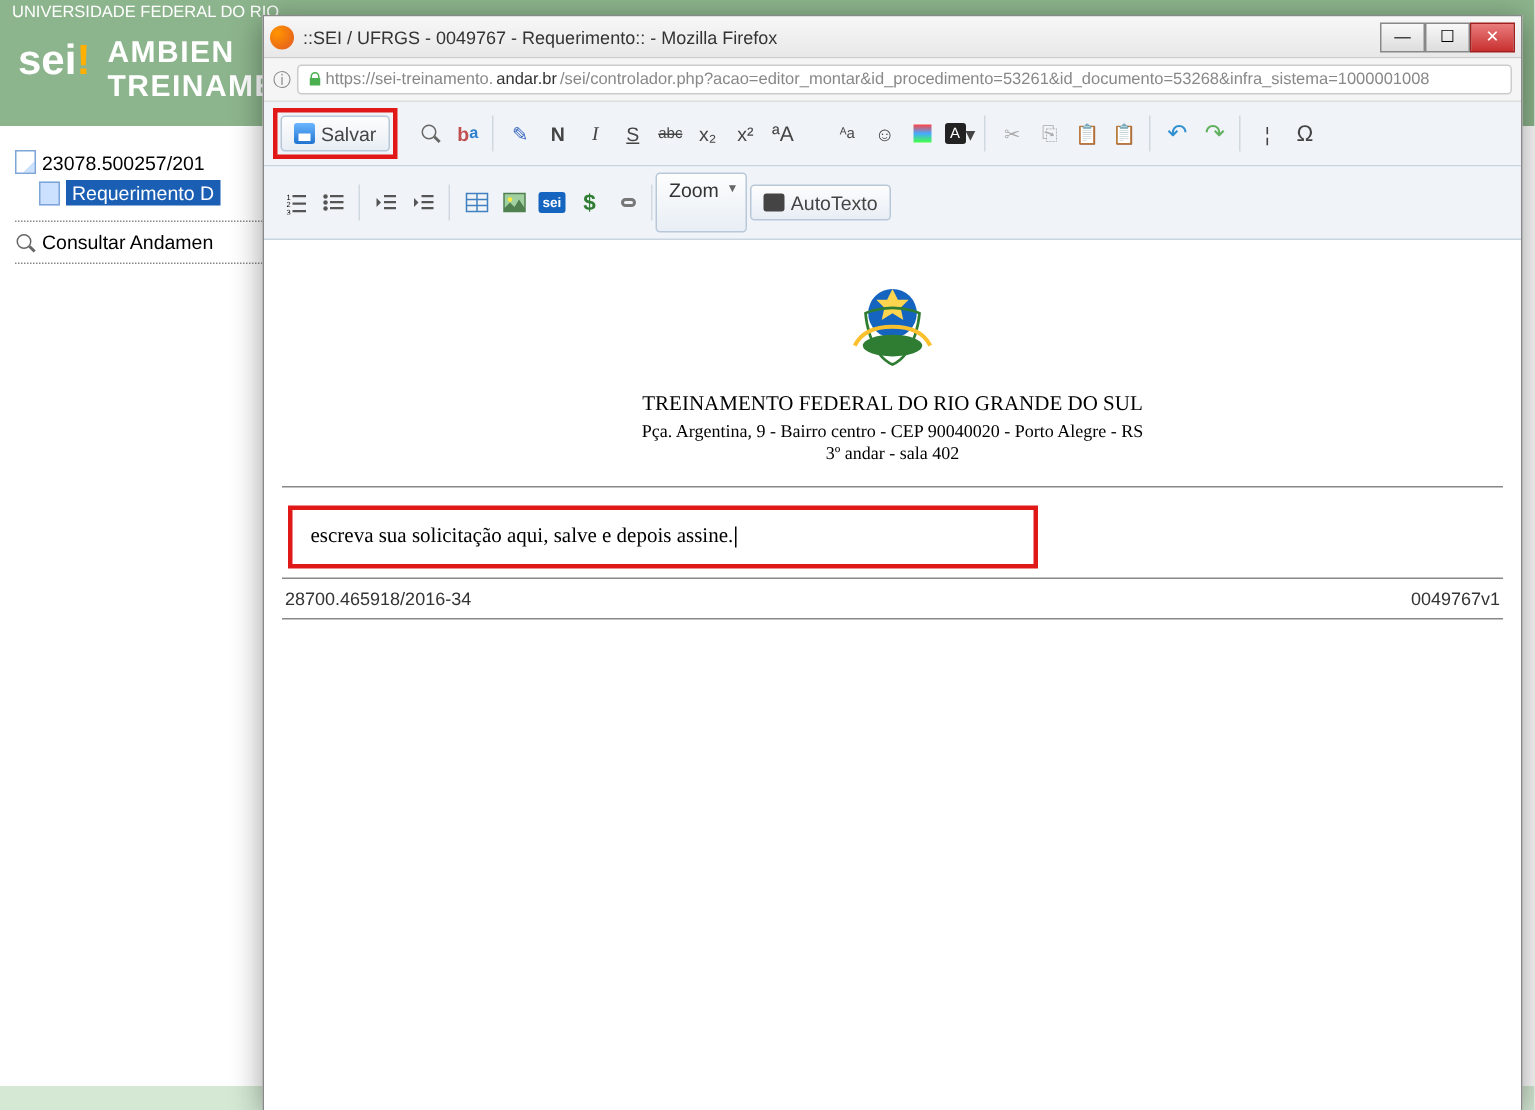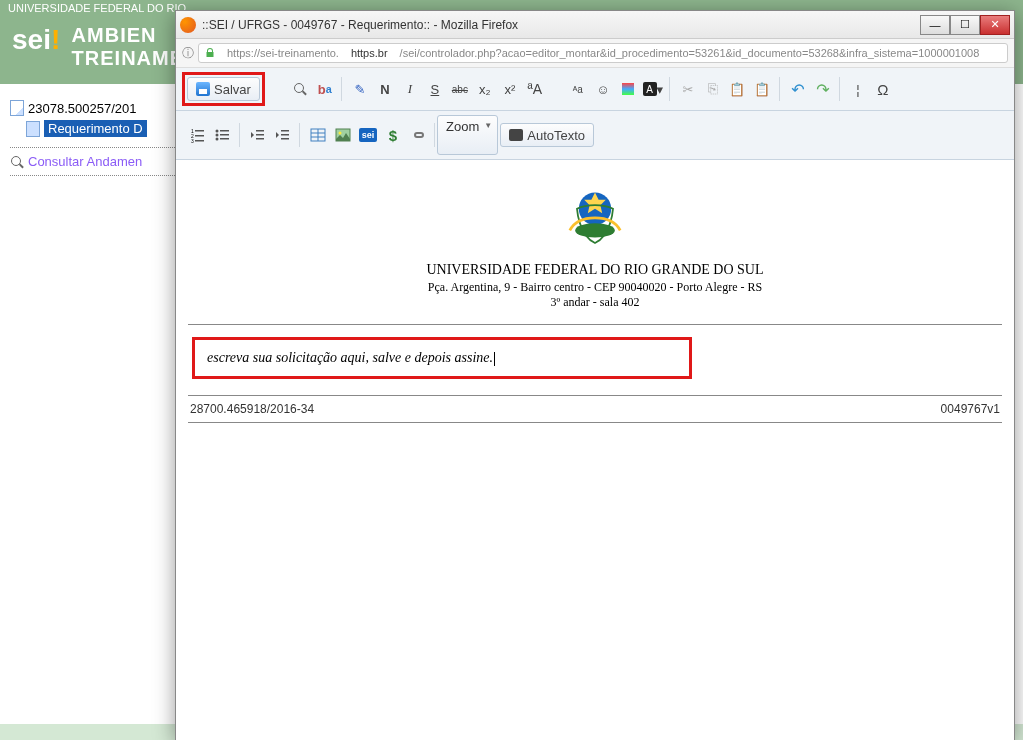--- a/index.html
+++ b/index.html
@@ -17,62 +17,62 @@
   .tree-item { padding: 2px 0; display: flex; align-items: center; gap: 4px; font-size: 13px; }
   .tree-item.root { color: #000; }
   .tree-line { border-bottom: 1px dotted #888; margin: 4px 0; }
   .tree-sub { margin-left: 16px; }
   .tree-sub .label { background: #1a5fb4; color: #fff; padding: 1px 4px; }
   .doc-icon { width: 14px; height: 16px; background: linear-gradient(135deg, #fff 0%, #fff 70%, #cce0ff 70%); border: 1px solid #7da5d8; display: inline-block; }
   .doc-icon.blue { background: #cce0ff; }
   .search-icon { width: 14px; height: 14px; display: inline-block; position: relative; }
   .search-icon::before { content: ''; position: absolute; width: 8px; height: 8px; border: 1.5px solid #666; border-radius: 50%; top: 1px; left: 1px; }
   .search-icon::after { content: ''; position: absolute; width: 5px; height: 1.5px; background: #666; transform: rotate(45deg); top: 10px; left: 9px; }
-  .consultar { color: #8b5cf6; font-size: 13px; }
+  .consultar { color: #000000; font-size: 13px; }
 
   
   .popup { position: absolute; top: 10px; left: 175px; width: 840px; height: 730px; box-shadow: 0 4px 20px rgba(0,0,0,0.4); border: 1px solid #888; background: #fff; }
   .win-title { background: linear-gradient(#f7f7f7, #e8e8e8); border-bottom: 1px solid #ccc; height: 28px; display: flex; align-items: center; padding: 0 4px; }
   .ff-icon { width: 16px; height: 16px; background: radial-gradient(circle at 30% 30%, #ff9500, #e25822); border-radius: 50%; margin-right: 6px; }
   .win-title-text { flex: 1; color: #333; font-size: 12px; }
   .win-btns { display: flex; gap: 0; }
   .win-btn { width: 30px; height: 20px; border: 1px solid #888; background: linear-gradient(#f8f8f8,#ddd); display: flex; align-items: center; justify-content: center; font-size: 11px; }
   .win-btn.close { background: linear-gradient(#e97c7c, #c93030); color: #fff; border-color: #a02020; }
   .addr-bar { background: #f5f5f5; border-bottom: 1px solid #ddd; padding: 4px 6px; display: flex; align-items: center; gap: 4px; }
-  .addr-input { flex: 1; background: #fff; border: 1px solid #ccc; border-radius: 3px; padding: 3px 6px; font-size: 11px; color: #888; display: flex; align-items: center; gap: 12px; }
+  .addr-input { flex: 1; background: #fff; border: 1px solid #ccc; border-radius: 3px; padding: 3px 6px; font-size: 11px; color: #888; display: flex; align-items: center; gap: 2px; }
   .lock-icon { width: 10px; height: 10px; display: inline-block; }
   .lock-icon svg { width: 10px; height: 10px; }
   .addr-highlight { color: #333; }
 
   
   .toolbar { background: #f0f4f8; border-bottom: 1px solid #c8d4e0; padding: 4px 6px; display: flex; align-items: center; gap: 2px; flex-wrap: wrap; }
   .tb-group { display: flex; gap: 1px; padding: 0 4px; border-right: 1px solid #d0d8e0; align-items: center; }
   .tb-group:last-child { border-right: none; }
   .tb-btn { width: 24px; height: 24px; border: 1px solid transparent; background: transparent; display: flex; align-items: center; justify-content: center; border-radius: 3px; cursor: pointer; font-size: 13px; color: #444; }
   .tb-btn.save { width: auto; padding: 0 8px; gap: 4px; border: 1px solid #b8c8d8; background: linear-gradient(#fdfdfd,#e8eef5); }
-  .save-hl { border: 3px solid #e01818; padding: 2px; margin-right: 17px; }
+  .save-hl { border: 3px solid #e01818; padding: 2px; margin-right: 4px; }
   .disk-icon { width: 14px; height: 14px; background: linear-gradient(#6bb6ff,#2074d0); border-radius: 2px; position: relative; display: inline-block; }
   .disk-icon::after { content: ''; position: absolute; bottom: 2px; left: 3px; width: 8px; height: 5px; background: #fff; }
   .tb-dropdown { border: 1px solid #b8c8d8; background: linear-gradient(#fdfdfd,#e8eef5); padding: 3px 18px 20px 8px; border-radius: 3px; font-size: 13px; color: #333; position: relative; cursor: pointer; }
   .tb-dropdown::after { content: '▼'; position: absolute; right: 5px; top: 5px; font-size: 8px; color: #666; }
   .tb-btn.autotext { width: auto; padding: 0 8px; gap: 4px; border: 1px solid #b8c8d8; background: linear-gradient(#fdfdfd,#e8eef5); }
   .autotext-icon { width: 14px; height: 12px; background: #444; border-radius: 2px; display: inline-block; }
   .tb-dropdown.wide { min-width: 250px; }
 
   
   .doc-area { background: #fff; padding: 0; height: calc(100% - 28px - 28px - 36px - 36px); overflow: auto; }
   .doc-page { margin: 0 12px 12px; }
   .header-block { text-align: center; padding: 20px 10px 14px; border-bottom: 1px solid #888; }
   .coat { width: 72px; height: 72px; margin: 0 auto 10px; position: relative; }
   .coat svg { width: 72px; height: 72px; }
   .univ { font-family: Georgia, serif; font-size: 14px; color: #000; margin-bottom: 2px; }
   .addr { font-family: Georgia, serif; font-size: 12px; color: #000; }
   .title-block { text-align: center; padding: 18px 0 10px; border-bottom: 1px solid #888; }
   .title-block h2 { font-family: Georgia, serif; font-size: 18px; letter-spacing: 1px; }
-  .body-block { padding: 12px 4px 16px; border-bottom: 1px solid #888; font-style: italic; }
+  .body-block { padding: 12px 4px 6px; border-bottom: 1px solid #888; }
   .body-hl { border: 3px solid #e01818; padding: 10px 12px; max-width: 500px; font-family: Georgia, serif; font-size: 14px; }
   .cursor::after { content:''; display:inline-block; width:1px; height:14px; background:#000; vertical-align:middle; margin-left:1px; }
   .footer-block { display: flex; justify-content: space-between; padding: 6px 2px; font-size: 12px; color: #333; border-bottom: 1px solid #888; }
 
   .ico-svg { width: 16px; height: 16px; }
 </style>
 </head>
 <body>
 
 <div class="main-bg">
@@ -115,21 +115,21 @@
   </div>
   <div class="addr-bar">
     <span style="color:#888;">ⓘ</span>
     <div class="addr-input">
       <span class="lock-icon">
         <svg viewBox="0 0 10 10">
             <path d="M2 4V3a3 3 0 016 0v1h.5v5h-7V4H2zm1 0h4V3a2 2 0 10-4 0v1z" fill="#4caf50"></path>
           </svg>
       </span>
       <span>https://sei-treinamento.</span>
-        <span class="addr-highlight">https.br</span>
+        <span class="addr-highlight">andar.br</span>
         <span>/sei/controlador.php?acao=editor_montar&amp;id_procedimento=53261&amp;id_documento=53268&amp;infra_sistema=1000001008</span>
     </div>
   </div>
 
   <div class="toolbar">
     <span class="save-hl">
       <button class="tb-btn save">
         <span class="disk-icon"></span>
         <span>Salvar</span>
       </button>
@@ -251,21 +251,21 @@
       <div class="header-block">
         <div class="coat">
           <svg viewBox="0 0 80 80">
             <circle cx="40" cy="32" r="18" fill="#1565c0"></circle>
             <path d="M40 14l4 8h8l-6 6 2 9-8-5-8 5 2-9-6-6h8z" fill="#ffd54f"></path>
             <path d="M20 32c0 0 8-4 20-4s20 4 20 4-2 30-20 38C22 62 20 32 20 32z" fill="none" stroke="#2e7d32" stroke-width="2"></path>
             <ellipse cx="40" cy="56" rx="22" ry="8" fill="#2e7d32"></ellipse>
             <path d="M12 56c4-8 12-14 28-14s24 6 28 14" fill="none" stroke="#fbc02d" stroke-width="3"></path>
           </svg>
         </div>
-        <div class="univ">UNIVERSIDADE FEDERAL DO RIO GRANDE DO SUL</div>
+        <div class="univ">TREINAMENTO FEDERAL DO RIO GRANDE DO SUL</div>
         <div class="addr">Pça. Argentina, 9 - Bairro centro - CEP 90040020 - Porto Alegre - RS</div>
         <div class="addr">3º andar - sala 402</div>
       </div>
       <div class="body-block">
         <div class="body-hl">
           <span class="cursor">escreva sua solicitação aqui, salve e depois assine.</span>
         </div>
       </div>
       <div class="footer-block">
         <span>28700.465918/2016-34</span>

